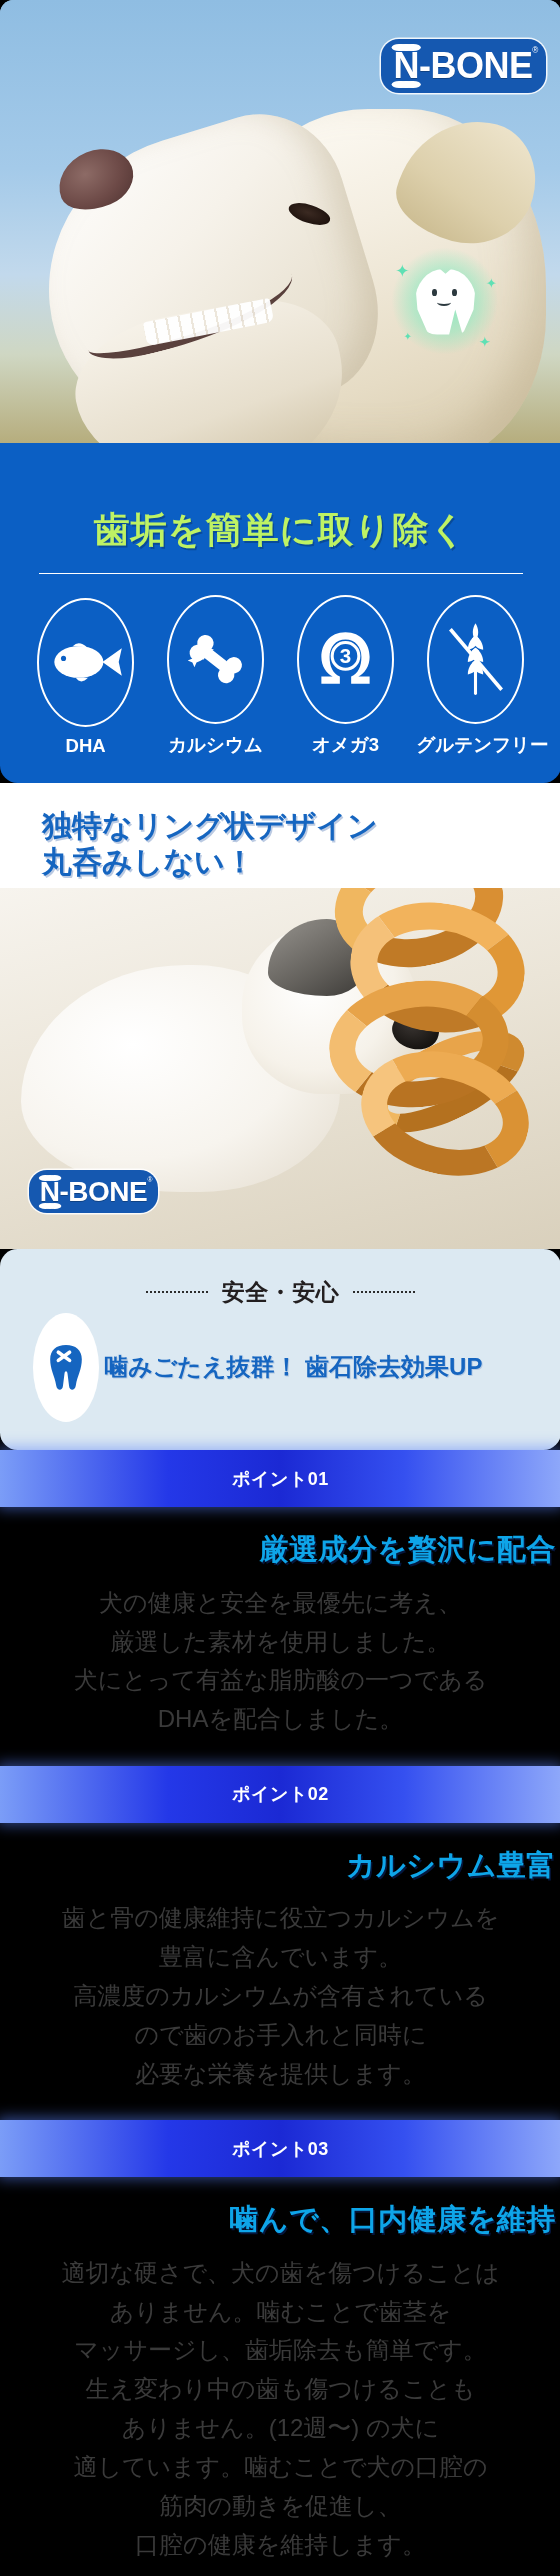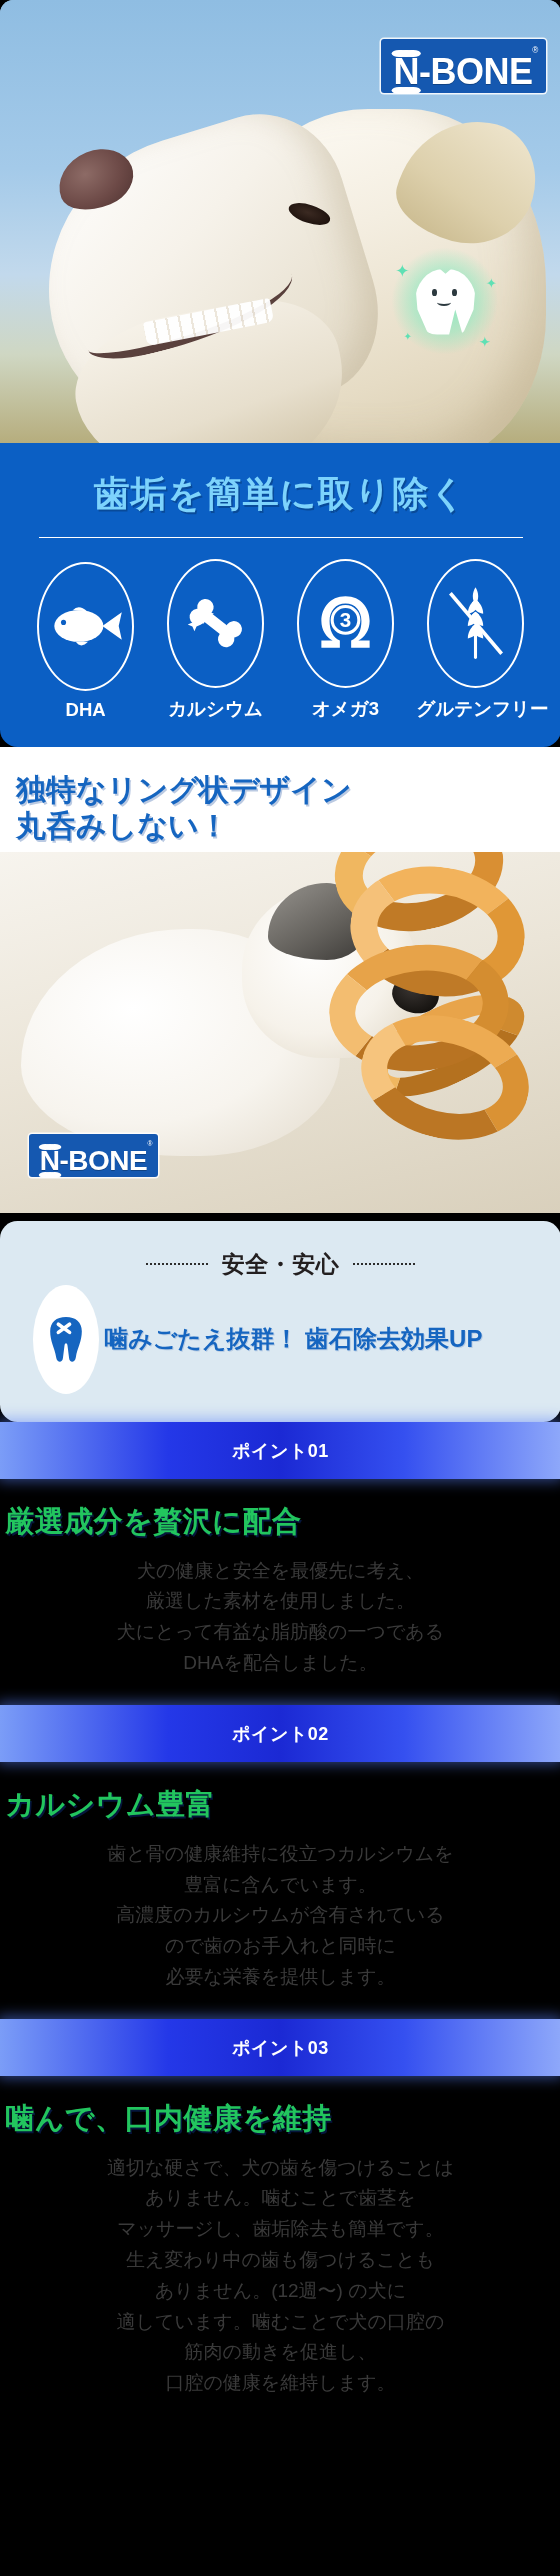--- a/index.html
+++ b/index.html
@@ -114,22 +114,22 @@
     border-bottom: 2.1px solid #2d3a40; border-radius: 0 0 60% 60%;
   }
   .tooth-mascot .sp { position: absolute; color: #5fe0b4; font-size: 13.4px; line-height: 1; }
   .tooth-mascot .sp1 { left: 4.1px; top: 15.5px; font-size: 17.5px; }
   .tooth-mascot .sp2 { right: 2.1px; top: 30px; }
   .tooth-mascot .sp3 { left: 12.4px; bottom: 12.4px; font-size: 10.3px; }
   .tooth-mascot .sp4 { right: 8.2px; bottom: 5.2px; font-size: 14.4px; }
 
   
   .nbone-logo {
-    display: inline-flex; align-items: flex-end; justify-content: center;
-    background: #1558b0; border-radius: 3px; position: relative;
+    display: inline-flex; align-items: center; justify-content: center;
+    background: #1558b0; border-radius: 18px; position: relative;
     box-shadow: 0 0 0 1.5px rgba(255,255,255,.85);
   }
   .nbone-logo .txt {
     color: #fff; font-weight: 700; letter-spacing: -0.5px;
     font-family: "Liberation Sans", sans-serif;
     text-shadow: 0 0.5px 0 rgba(0,0,0,.25);
   }
   .nbone-logo .reg { position: absolute; color: #fff; }
   .nbone-logo .boneN {
     position: relative; display: inline-block; color: #fff; font-weight: 700;
@@ -147,22 +147,23 @@
   .logo-hero1 .reg { font-size: 8.2px; right: 7.2px; top: 7.2px; }
 
   
   .blue-banner {
     background: #0b5fc4;
     border-radius: 0 0 17.5px 17.5px;
     padding: 27px 20.6px 26px;
     text-align: center;
   }
   .blue-banner h2 {
-    color: #7dd3fc; font-size: 36px; font-weight: 700; letter-spacing: 1px;
+    color: #bef264; font-size: 36px; font-weight: 700; letter-spacing: 1px;
     text-shadow: 1.5px 1.5px 0 rgba(0,0,0,.22);
+    margin-top: 36px;
   }
   .blue-banner .rule {
     width: 484px; height: 1.5px; background: #fff; margin: 17.5px auto 20.6px;
   }
   .feature-icons {
     display: flex; justify-content: space-around; align-items: flex-end;
   }
   .feature-icon { width: 118px; text-align: center; }
   .feature-icon .ring {
     width: 97px; height: 129px; margin: 0 auto 8.2px;
@@ -170,21 +171,21 @@
     display: flex; align-items: center; justify-content: center;
   }
   .feature-icon .ring svg { display: block; }
   .feature-icon .lbl {
     color: #fff; font-size: 18.5px; font-weight: 700; white-space: nowrap;
   }
 
   
   .hero2 { position: relative; width: 561px; background: #fff; padding-top: 25px; }
   .hero2-title {
-    text-align: left; padding-left: 16px; position: relative; z-index: 3;
+    text-align: left; padding-left: 42px; position: relative; z-index: 3;
   }
   .hero2-title .l {
     color: #1565c0; font-size: 30px; font-weight: 700; line-height: 1.22;
     text-shadow: 1.5px 1.5px 0 rgba(30,80,160,.30);
     white-space: nowrap;
   }
   .hero2-photo {
     position: relative; width: 561px; height: 361px; margin-top: 7.2px; overflow: hidden;
     background: linear-gradient(to bottom, #f3efe7 0%, #ece6da 40%, #ddd5c4 100%);
   }
@@ -228,21 +229,21 @@
     border: 21.6px solid #d98f33; border-radius: 50%;
     border-color: #e8a44a #cf8a2f #b4711f #f0b760;
     transform: rotate(-26deg);
   }
   .logo-hero2 { position: absolute; left: 29px; bottom: 36px; width: 129px; height: 43px; z-index: 4; }
   .logo-hero2 .txt { font-size: 28px; }
   .logo-hero2 .reg { font-size: 6.7px; right: 5.7px; top: 5.7px; }
 
   
   .features {
-    background: #dce9f2; border-radius: 17.5px; margin: 8px 0 0 0; padding: 19.6px 0 23px;
+    background: #dce9f2; border-radius: 17.5px; margin: 0 0 0 0; padding: 19.6px 0 23px;
   }
   .feat-block { margin-bottom: 5.2px; }
   .feat-head {
     display: flex; align-items: center; justify-content: center; gap: 13.4px;
     color: #231f20; font-size: 23px; font-weight: 700; letter-spacing: 0.5px;
     margin: 8.2px 0 3.1px;
   }
   .feat-head .dots {
     width: 62px; height: 0; border-top: 2.6px dotted #2c2c2c;
   }
@@ -263,26 +264,26 @@
   .point-bar {
     position: relative; width: 561px; height: 57px;
     background: linear-gradient(to right, #7b9df7 0%, #2438e8 30%, #1b29d4 50%, #3550f0 72%, #8ea8fa 100%);
     display: flex; align-items: center; justify-content: center;
     box-shadow: 0 0 13.4px 3.1px rgba(90,130,250,.55);
   }
   .point-bar .lbl {
     color: #fff; font-size: 18px; font-weight: 700; letter-spacing: 0.5px;
   }
   .point-title {
-    text-align: left; color: #22c55e; font-size: 29px; font-weight: 700;
+    text-align: right; color: #0ea5e9; font-size: 29px; font-weight: 700;
     padding: 23px 5.2px 5.2px; letter-spacing: 0.5px;
     text-shadow: 1.5px 1.5px 0 rgba(10,40,110,.55);
   }
   .point-body {
-    text-align: center; color: #3a3a3a; font-size: 19px; line-height: 1.62;
+    text-align: center; color: #3a3a3a; font-size: 24px; line-height: 1.62;
     padding: 8.2px 31px 18.5px; white-space: pre-line;
   }
 </style>
 </head>
 <body>
 
 <div class="page">
 
   <section class="hero1">
     <div class="sky-grad"></div>

